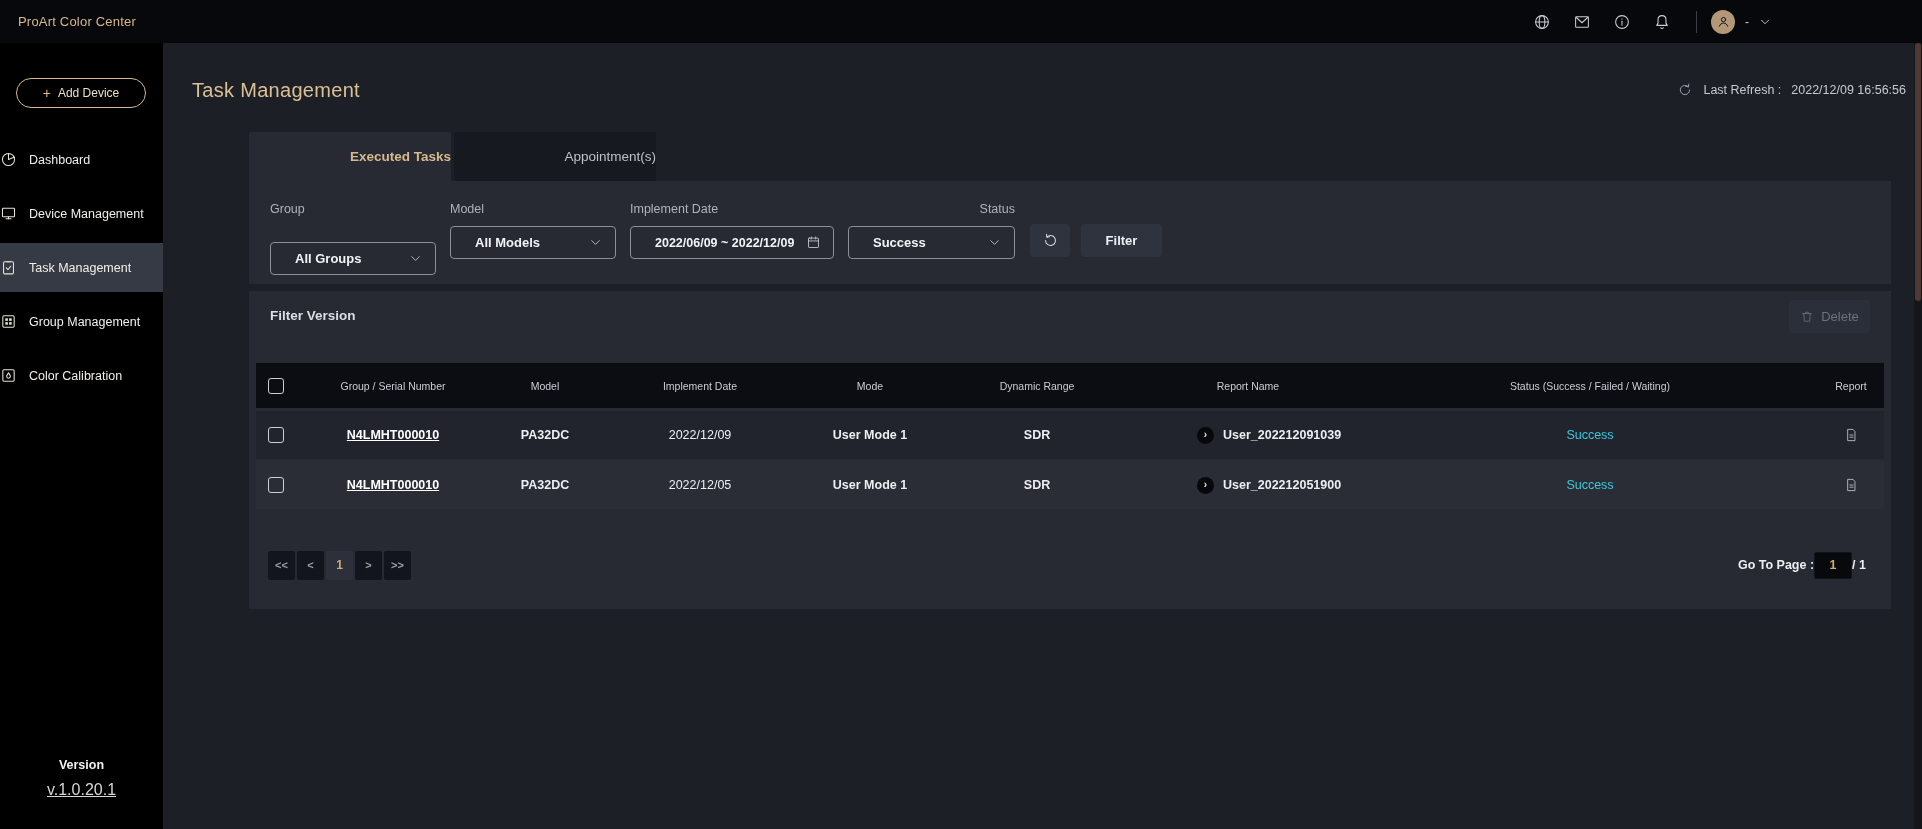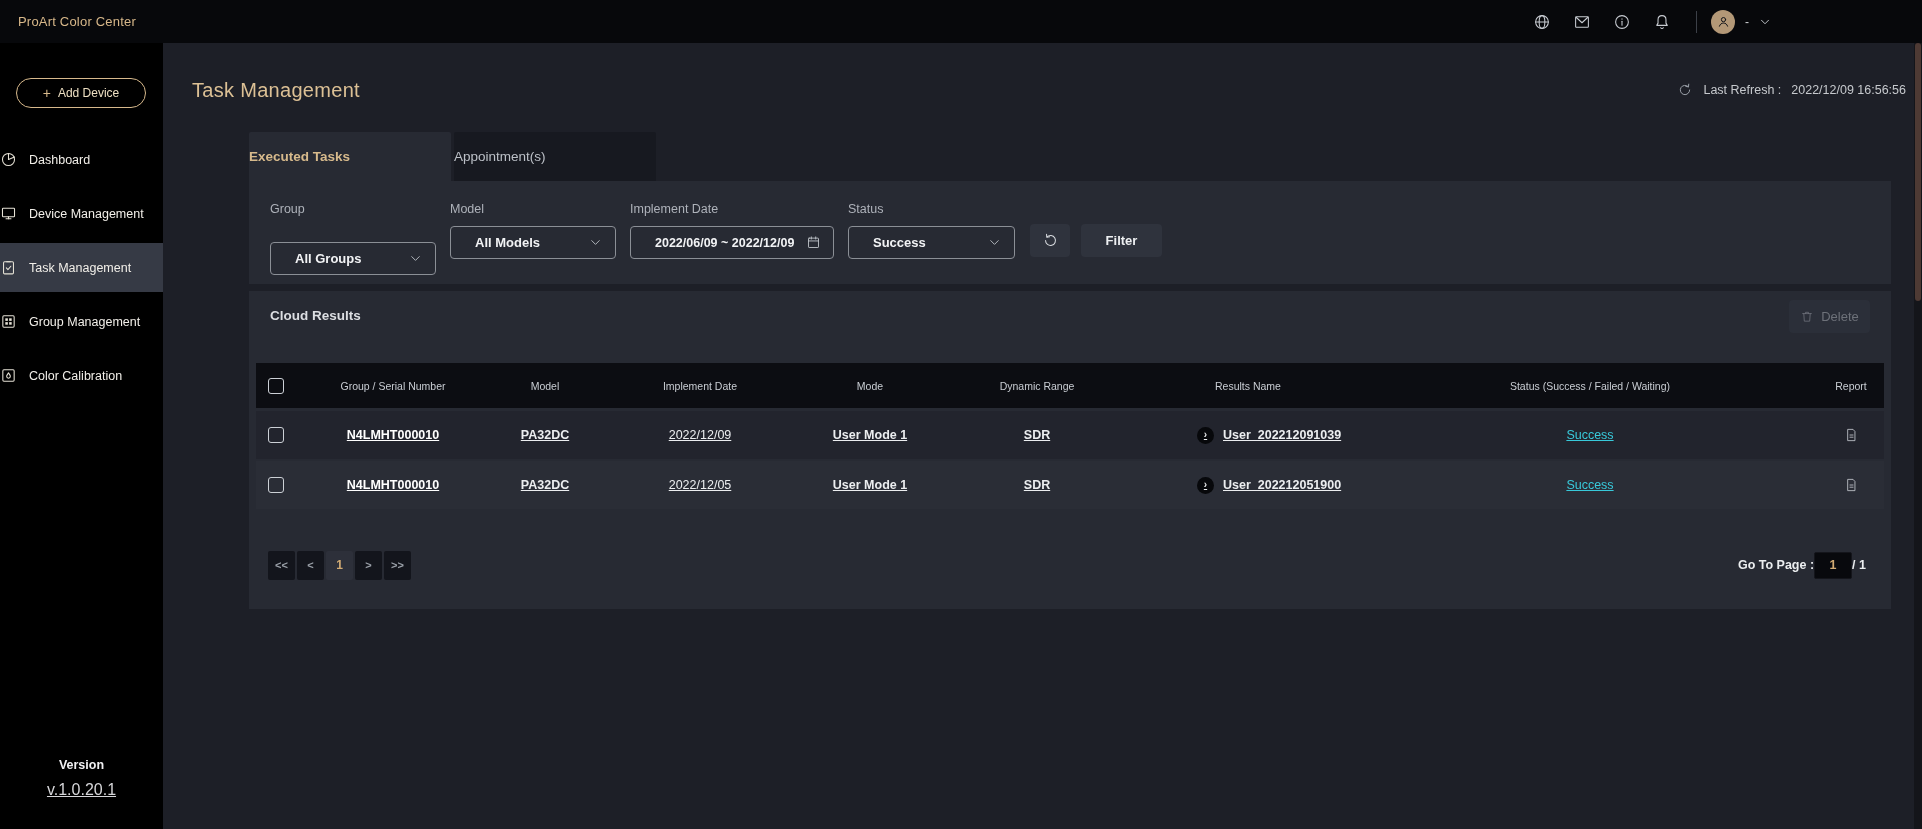--- a/index.html
+++ b/index.html
@@ -37,55 +37,55 @@
 
   
   .main { position:absolute; left:163px; top:43px; width:1759px; height:786px; background:#1d1f27; }
 
   .page-head { position:absolute; left:29px; top:32px; right:16px; height:30px; display:flex; align-items:center; }
   .page-title { color:#dcc095; font-size:20px; font-weight:500; letter-spacing:.3px; }
   .last-refresh { margin-left:auto; display:flex; align-items:center; gap:10px; color:#c6c9cd; font-size:12.5px; }
   .last-refresh svg { width:16px; height:16px; stroke:#9aa0a8; stroke-width:1.5; fill:none; stroke-linecap:round; stroke-linejoin:round; cursor:pointer; }
 
   .tabs { position:absolute; left:86px; top:89px; display:flex; gap:3px; }
-  .tab { width:202px; height:49px; display:flex; align-items:center; justify-content:flex-start;
+  .tab { width:202px; height:49px; display:flex; align-items:center; justify-content:flex-end;
          font-size:13.5px; cursor:pointer; border-radius:2px 2px 0 0; background:#171920; color:#bcc0c7; }
   .tab.active { background:#272a33; color:#d7ba8c; font-weight:700; }
 
   .filter-panel { position:absolute; left:86px; top:138px; width:1642px; height:103px; background:#272a33; }
   .filter-row { position:absolute; left:21px; top:21px; right:21px; display:flex; }
   .f-group { display:flex; flex-direction:column; }
   .f-label { color:#aeb2ba; font-size:12.5px; margin-bottom:10px; }
   .f-box { height:33px; border:1px solid #8b8f96; border-radius:4px; background:transparent;
            display:flex; align-items:center; padding:0 12px 0 24px; cursor:pointer; }
   .f-box .f-value { color:#f2f3f5; font-size:13px; font-weight:700; }
   .f-box svg { margin-left:auto; width:15px; height:15px; stroke:#c4c8ce; stroke-width:1.4; fill:none; stroke-linecap:round; stroke-linejoin:round; }
   .w-groups { width:166px;gap:16px; } .w-models { width:166px; margin-left:14px; }
-  .w-date { width:204px; margin-left:14px; } .w-status { width:167px; margin-left:14px; }
+  .w-date { width:204px; margin-left:14px; } .w-status { width:167px; margin-left:14px;text-align:right; }
   .reset-btn { width:40px; height:33px; margin:22px 0 0 15px; background:#2f333d; border:none; border-radius:4px;
                display:flex; align-items:center; justify-content:center; cursor:pointer; }
   .reset-btn svg { width:17px; height:17px; stroke:#d6d9dd; stroke-width:1.5; fill:none; stroke-linecap:round; stroke-linejoin:round; }
   .filter-btn { width:81px; height:33px; margin:22px 0 0 11px; background:#2f333d; border:none; border-radius:4px;
                 color:#eef0f2; font-size:13px; font-weight:600; cursor:pointer; font-family:"Liberation Sans", sans-serif; }
 
   .results-panel { position:absolute; left:86px; top:248px; width:1642px; height:318px; background:#272a33; }
   .results-title { position:absolute; left:21px; top:17px; color:#dcdee2; font-size:13.5px; font-weight:700; }
   .delete-btn { position:absolute; right:21px; top:9px; width:81px; height:33px; background:#2b2f39; border:none;
                 border-radius:4px; display:flex; align-items:center; justify-content:center; gap:7px;
                 color:#6d7179; font-size:13px; cursor:default; font-family:"Liberation Sans", sans-serif; }
   .delete-btn svg { width:14px; height:15px; stroke:#6d7179; stroke-width:1.4; fill:none; stroke-linecap:round; stroke-linejoin:round; }
 
   .ttable { position:absolute; left:7px; top:72px; width:1628px; }
   .t-grid { display:grid; grid-template-columns:40px 194px 110px 200px 140px 194px 228px 456px 66px; align-items:center; }
   .t-header { height:45px; background:#0c0d12; }
   .t-header .th { color:#c9cdd3; font-size:10.5px; text-align:center; }
   .t-row { height:48px; }
   .t-row.odd { background:#22242d; margin-top:3px; }
   .t-row.even { background:#2a2d36; margin-top:2px; }
-  .cell { text-align:center; color:#eceef0; font-size:12.5px; font-weight:600;text-decoration:underline; }
+  .cell { text-align:center; color:#eceef0; font-size:12.5px; font-weight:600; }
   .cell.serial { color:#ffffff; font-weight:700; text-decoration:underline; cursor:pointer; }
   .cell.date { font-weight:400; }
   .cell.status { color:#38c9da; font-weight:400; cursor:pointer; }
   .cell.profile { display:flex; align-items:center; justify-content:flex-start; padding-left:63px; gap:9px; text-align:left; font-weight:600; }
   .chev-circle { width:17px; height:17px; border-radius:50%; background:#07080b; color:#e8eaec; display:flex;
                  align-items:center; justify-content:center; font-size:10px; line-height:1; cursor:pointer; flex:none; padding-bottom:1px;}
   .cb-wrap { display:flex; align-items:center; justify-content:center; }
   .checkbox { width:16px; height:16px; border:1.6px solid #ccd0d6; border-radius:3px; background:transparent; cursor:pointer; }
   .report-cell { display:flex; align-items:center; justify-content:center; }
   .report-cell svg { width:15px; height:18px; stroke:#c9cdd3; stroke-width:1.3; fill:none; stroke-linecap:round; stroke-linejoin:round; cursor:pointer; }
@@ -278,42 +278,42 @@
           <svg viewBox="0 0 24 24">
               <path d="M5 12a7 7 0 1 0 2.1-5"></path>
               <polyline points="6.4,3.2 6.8,7.4 10.8,6.6"></polyline>
             </svg>
         </button>
         <button class="filter-btn">Filter</button>
       </div>
     </div>
 
     <div class="results-panel">
-      <span class="results-title">Cloud Results</span>
+      <span class="results-title">Filter Version</span>
       <button class="delete-btn">
         <svg viewBox="0 0 24 24">
             <path d="M4.5 7h15"></path>
             <path d="M9.5 7V4.8h5V7"></path>
             <path d="M6.5 7l.9 13h9.2l.9-13"></path>
           </svg>
         <span>Delete</span>
       </button>
 
       <div class="ttable">
 
         <div class="t-grid t-header">
           <span class="cb-wrap">
               <span class="checkbox"></span>
             </span>
           <span class="th">Group / Serial Number</span>
           <span class="th">Model</span>
           <span class="th">Implement Date</span>
           <span class="th">Mode</span>
           <span class="th">Dynamic Range</span>
-          <span class="th">Results Name</span>
+          <span class="th">Report Name</span>
           <span class="th">Status (Success / Failed / Waiting)</span>
           <span class="th">Report</span>
         </div>
 
         <div class="t-grid t-row odd">
           <span class="cb-wrap">
               <span class="checkbox"></span>
             </span>
           <span class="cell serial">N4LMHT000010</span>
           <span class="cell">PA32DC</span>

